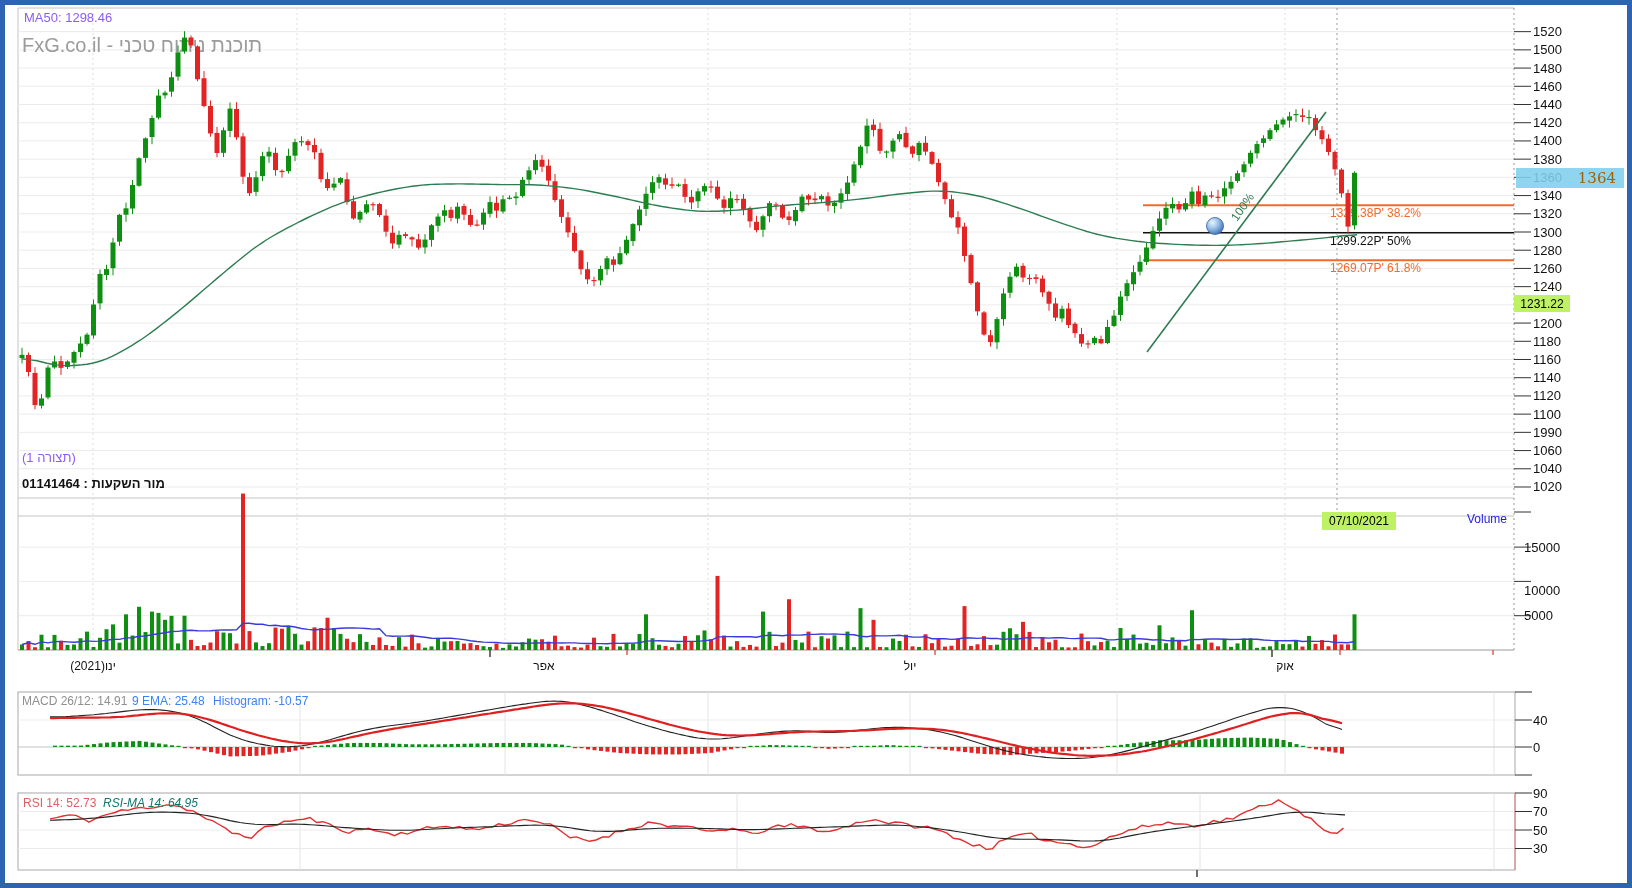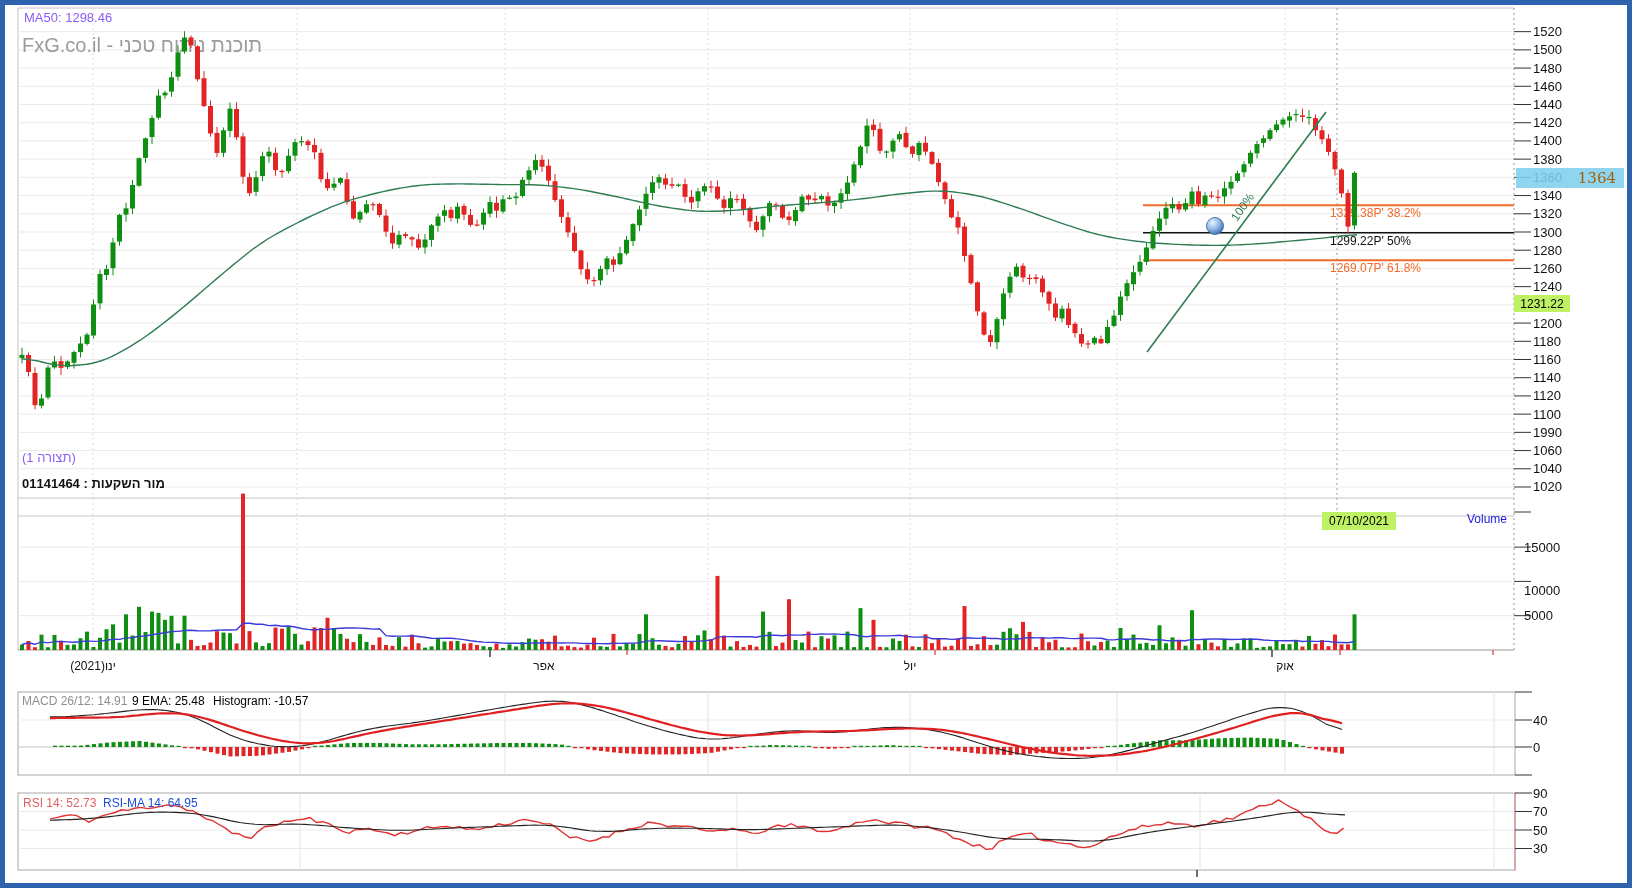--- a/index.html
+++ b/index.html
@@ -15,21 +15,21 @@
   .cyanband{position:absolute;left:1516px;top:168px;width:108px;height:20px;z-index:3;
             background:rgba(127,207,238,0.88);display:flex;align-items:center;justify-content:flex-end;}
   .cyanband span{font-family:"DejaVu Serif",serif;font-size:15px;color:#a16207;padding-right:8px;}
   .orangebox{position:absolute;z-index:3;background:#bef264;color:#000;font-size:12px;
              display:flex;align-items:center;justify-content:center;}
   .cursor-price{left:1514px;top:295px;width:56px;height:17px;}
   .cursor-date{left:1322px;top:512px;width:74px;height:18px;}
   .axlbl{position:absolute;font-size:13px;color:#111;z-index:2;}
   .monlbl{position:absolute;font-size:12px;color:#111;transform:translateX(-50%);z-index:2;}
   .machdr{position:absolute;font-size:12px;z-index:2;}
-  .h-gray{color:#8f8f8f;} .h-red{color:#000000;} .h-salmon{color:#e06060;} .h-black{color:#1d4ed8;}
+  .h-gray{color:#8f8f8f;} .h-red{color:#3b82f6;} .h-salmon{color:#e06060;} .h-black{color:#0f766e;font-style:italic;}
   .wm{font-size:20px;fill:#9b9b9b;}
 </style>
 </head>
 <body>
 
 <div class="window">
 
   <svg id="chart-svg" width="1632" height="888" viewBox="0 0 1632 888">
     <defs>
       <radialGradient id="ballgrad" cx="35%" cy="30%" r="75%">

